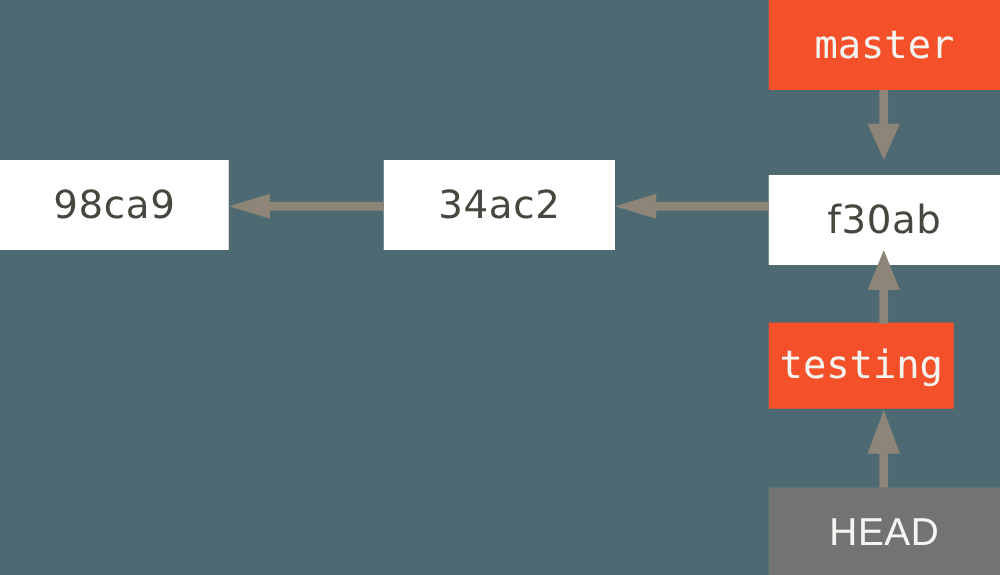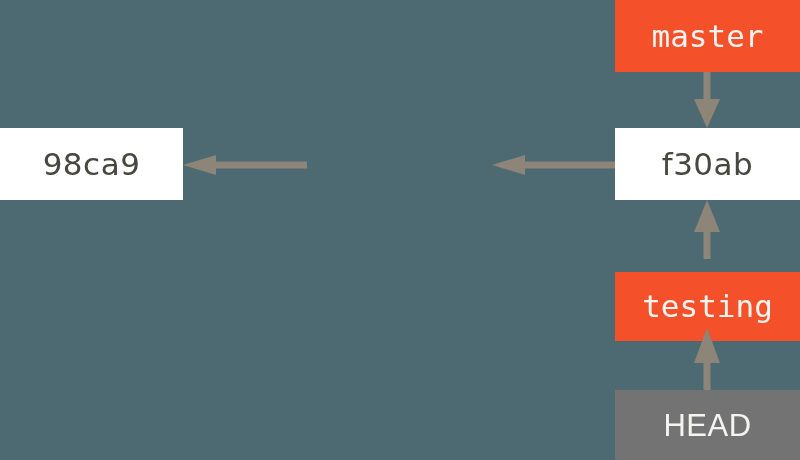--- a/index.html
+++ b/index.html
@@ -57,30 +57,33 @@
 </style>
 </head>
 <body>
 
 <div id="diagram">
 
   <div class="node commit" style="left:0px; top:128px; width:183px; height:72px;">
     <span>98ca9</span>
   </div>
 
+  <div class="node commit" style="left:307px; top:128px; width:185px; height:72px;">
+    <span>34ac2</span>
+  </div>
 
-  <div class="node commit" style="left:615px; top:128px; width:185px; height:72px;">
+  <div class="node commit" style="left:615px; top:140px; width:185px; height:72px;">
     <span>f30ab</span>
   </div>
 
   <div class="node branch" style="left:615px; top:0px; width:185px; height:72px;justify-content:center;">
     <span>master</span>
   </div>
 
-  <div class="node branch" style="left:615px; top:272px; width:185px; height:69px;text-align:center;">
+  <div class="node branch" style="left:615px; top:258px; width:148px; height:69px;text-align:center;">
     <span>testing</span>
   </div>
 
   <div class="node head" style="left:615px; top:390px; width:185px; height:70px;">
     <span>HEAD</span>
   </div>
 
   <div class="arrow" style="left:183px; top:155px; width:124px; height:20px;">
     <svg width="124" height="20" viewBox="0 0 124 20">
       <polygon points="0,10 33,0 33,20" fill="#8c8578"></polygon>

